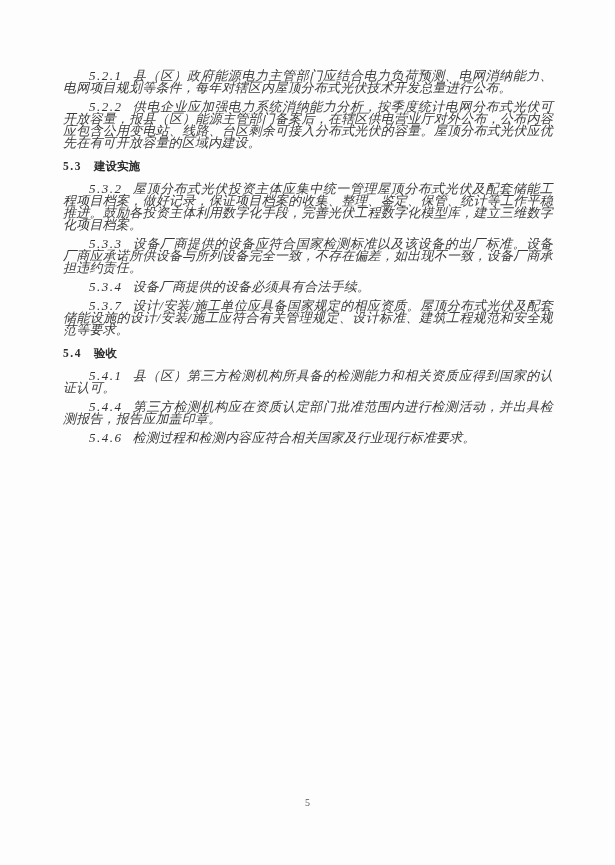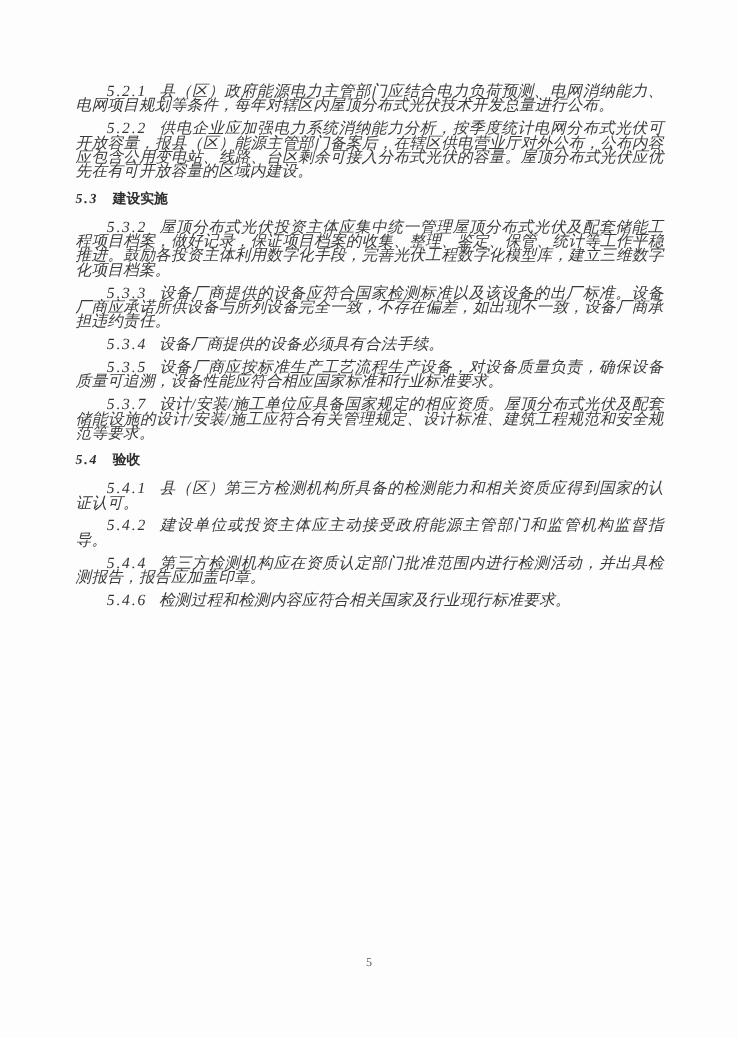--- a/index.html
+++ b/index.html
@@ -38,21 +38,20 @@
     font-size: 11.5px;
     line-height: 17px;
     font-weight: bold;
     text-indent: 0;
     margin: 9px 0 8px 0;
     color: #2e2e2e;
   }
   .heading .num {
     margin-right: 12px;
     letter-spacing: 1.5px;
-    font-style: italic;
   }
   .footer {
     position: absolute;
     top: 792px;
     left: 0;
     width: 615px;
     text-align: center;
   }
   .page-number {
     font-size: 10px;
@@ -73,30 +72,28 @@
 
     <h2 class="heading"><span class="num">5.3</span><span class="txt">建设实施</span></h2>
 
 
     <p class="para"><span class="num">5.3.2</span><span class="txt">屋顶分布式光伏投资主体应集中统一管理屋顶分布式光伏及配套储能工程项目档案，做好记录，保证项目档案的收集、整理、鉴定、保管、统计等工作平稳推进。鼓励各投资主体利用数字化手段，完善光伏工程数字化模型库，建立三维数字化项目档案。</span></p>
 
     <p class="para"><span class="num">5.3.3</span><span class="txt">设备厂商提供的设备应符合国家检测标准以及该设备的出厂标准。设备厂商应承诺所供设备与所列设备完全一致，不存在偏差，如出现不一致，设备厂商承担违约责任。</span></p>
 
     <p class="para"><span class="num">5.3.4</span><span class="txt">设备厂商提供的设备必须具有合法手续。</span></p>
 
-    <p class="para"><span class="num">5.3.5</span><span class="txt">设备厂商应按标准生产工艺流程生产设备，对设备质量负责，确保设备质量可追溯，设备性能应符合相应国家标准和行业标准要求。</span></p>
 
 
     <p class="para"><span class="num">5.3.7</span><span class="txt">设计/安装/施工单位应具备国家规定的相应资质。屋顶分布式光伏及配套储能设施的设计/安装/施工应符合有关管理规定、设计标准、建筑工程规范和安全规范等要求。</span></p>
 
     <h2 class="heading"><span class="num">5.4</span><span class="txt">验收</span></h2>
 
     <p class="para"><span class="num">5.4.1</span><span class="txt">县（区）第三方检测机构所具备的检测能力和相关资质应得到国家的认证认可。</span></p>
 
-    <p class="para"><span class="num">5.4.2</span><span class="txt">建设单位或投资主体应主动接受政府能源主管部门和监管机构监督指导。</span></p>
 
 
     <p class="para"><span class="num">5.4.4</span><span class="txt">第三方检测机构应在资质认定部门批准范围内进行检测活动，并出具检测报告，报告应加盖印章。</span></p>
 
 
     <p class="para"><span class="num">5.4.6</span><span class="txt">检测过程和检测内容应符合相关国家及行业现行标准要求。</span></p>
 
   </div>
 
   <div class="footer">

